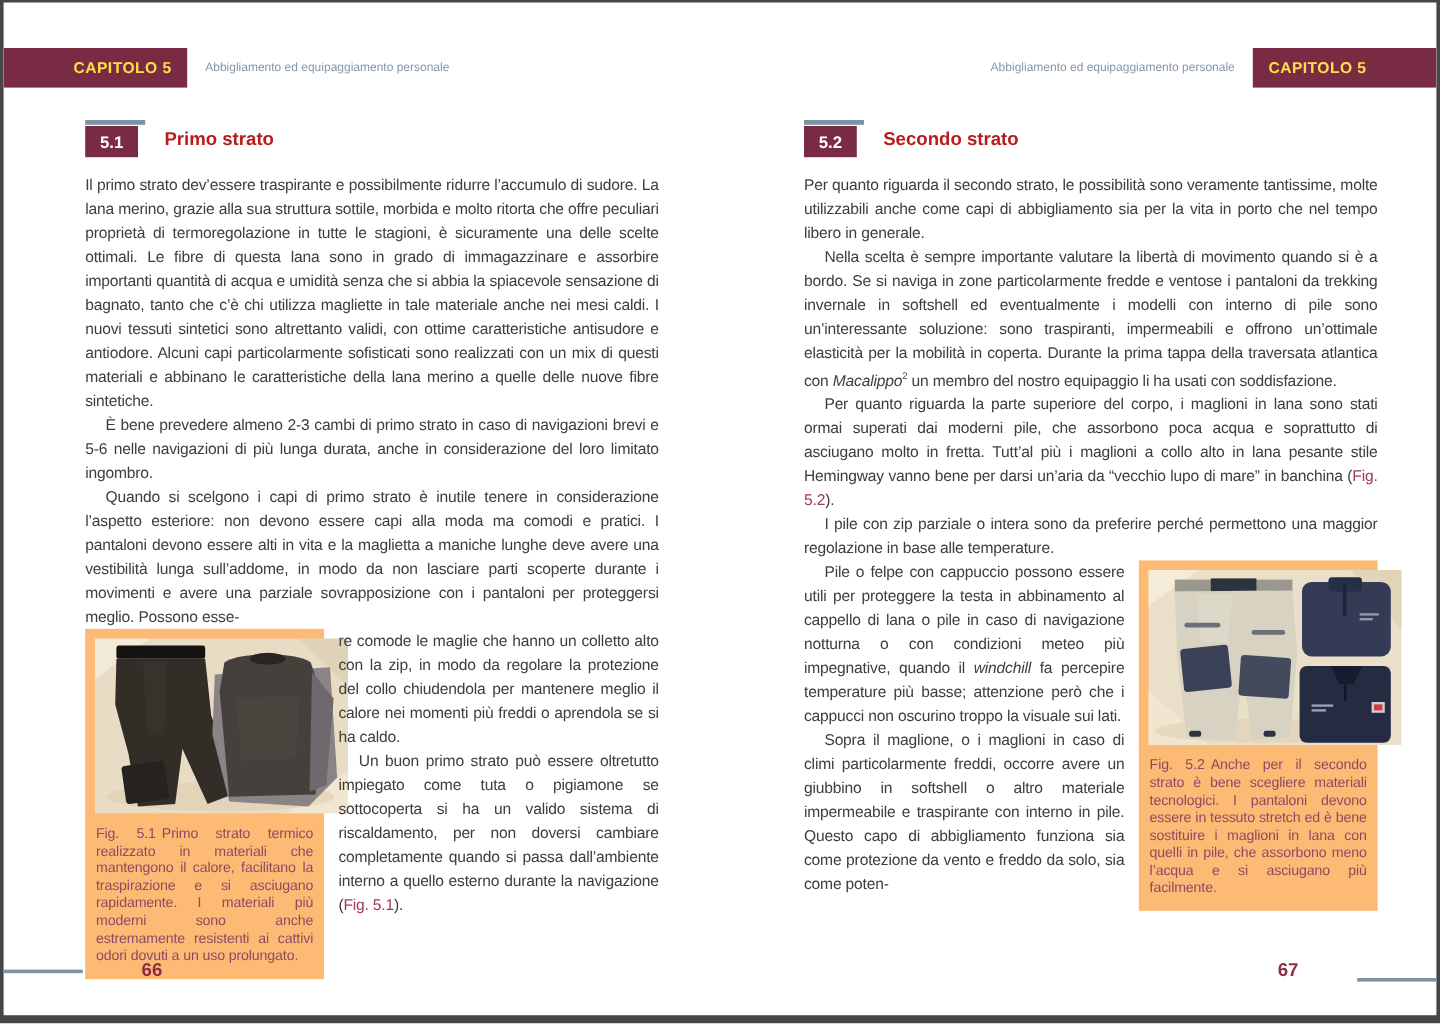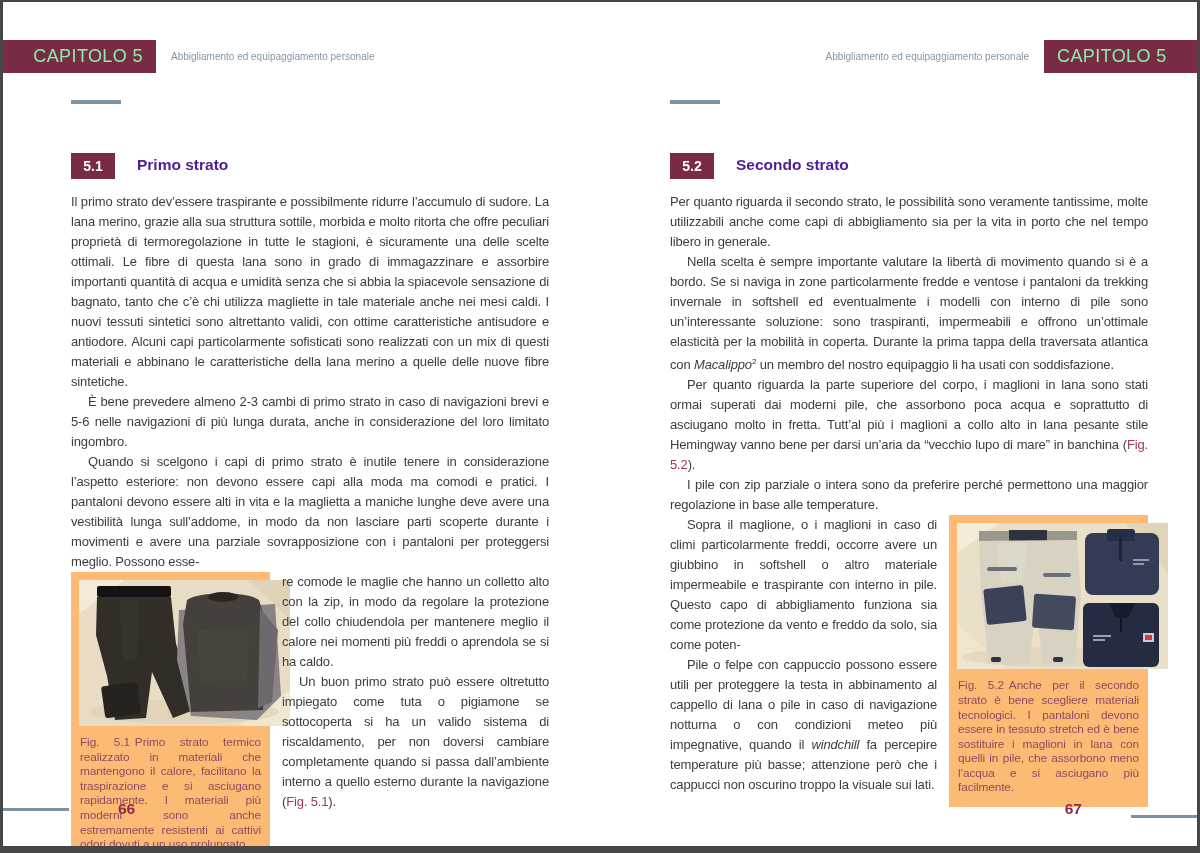--- a/index.html
+++ b/index.html
@@ -16,46 +16,46 @@
     border-right: 3px solid #464646;
     border-bottom: 7px solid #464646;
     overflow: hidden;
   }
 
   
   .chapter-bar { position: absolute; top: 38px; height: 33px; display: flex; align-items: stretch; }
   .chapter-bar.left  { left: 0; }
   .chapter-bar.right { right: 0; flex-direction: row-reverse; }
   .chapter-badge {
-    width: 153px; box-sizing: border-box; background: #7a2b44; color: #86efac;
-    font-weight: normal; font-size: 18px; letter-spacing: 0.4px;
+    width: 153px; box-sizing: border-box; background: #7a2b44; color: #fde047;
+    font-weight: bold; font-size: 13px; letter-spacing: 0.4px;
     display: flex; align-items: center;
   }
   .chapter-bar.left  .chapter-badge { justify-content: flex-end; padding-right: 13px; }
   .chapter-bar.right .chapter-badge { justify-content: flex-start; padding-left: 13px; }
   .running-title {
     color: #8496a5; font-size: 10px; display: flex; align-items: center;
   }
   .chapter-bar.left  .running-title { margin-left: 15px; }
   .chapter-bar.right .running-title { margin-right: 15px; }
 
   
   .page-body { position: absolute; top: 98px; width: 478px; }
   .page-body.left  { left: 68px; }
   .page-body.right { left: 667px; }
 
   .section-heading { display: flex; align-items: flex-end; margin-bottom: 13px; }
-  .section-num-wrap { display: flex; flex-direction: column; gap: 48px; }
+  .section-num-wrap { display: flex; flex-direction: column; }
   .section-accent-bar { width: 50px; height: 4px; background: #7d93a3; margin-bottom: 1px; }
   .section-number-badge {
     width: 44px; height: 26px; background: #7a2b44; color: #ffffff;
     font-weight: bold; font-size: 14px; display: flex; align-items: center; justify-content: center;
   }
   .section-title {
-    margin-left: 16px; color: #4c1d95; font-weight: bold; font-size: 15.5px; padding-bottom: 5px;
+    margin-left: 16px; color: #b91c1c; font-weight: bold; font-size: 15.5px; padding-bottom: 5px;
   }
 
   .body-text p.body-paragraph {
     margin: 0; font-size: 13px; line-height: 20px; letter-spacing: -0.15px;
     color: #3d3d3d; text-align: justify;
   }
   p.body-paragraph.indent { text-indent: 17px; }
 
   .run-i { font-style: italic; }
   .run-sup { font-size: 0.62em; vertical-align: super; }
@@ -168,22 +168,22 @@
 
     <p class="body-paragraph">Per quanto riguarda il secondo strato, le possibilità sono veramente tantissime, molte utilizzabili anche come capi di abbigliamento sia per la vita in porto che nel tempo libero in generale.</p>
         <p class="body-paragraph indent">Nella scelta è sempre importante valutare la libertà di movimento quando si è a bordo. Se si naviga in zone particolarmente fredde e ventose i pantaloni da trekking invernale in softshell ed eventualmente i modelli con interno di pile sono un’interessante soluzione: sono traspiranti, impermeabili e offrono un’ottimale elasticità per la mobilità in coperta. Durante la prima tappa della traversata atlantica con <span class="run-i">Macalippo</span><span class="run-sup">2</span> un membro del nostro equipaggio li ha usati con soddisfazione.</p>
         <p class="body-paragraph indent">Per quanto riguarda la parte superiore del corpo, i maglioni in lana sono stati ormai superati dai moderni pile, che assorbono poca acqua e soprattutto di asciugano molto in fretta. Tutt’al più i maglioni a collo alto in lana pesante stile Hemingway vanno bene per darsi un’aria da “vecchio lupo di mare” in banchina (<span class="run-link">Fig. 5.2</span>).</p>
         <p class="body-paragraph indent">I pile con zip parziale o intera sono da preferire perché permettono una maggior regolazione in base alle temperature.</p>
       </div>
 
     <div class="figure-text-row">
       <div class="side-text body-text">
 
-      <p class="body-paragraph indent">Sopra il maglione, o i maglioni in caso di climi particolarmente freddi, occorre avere un giubbino in softshell o altro materiale impermeabile e traspirante con interno in pile. Questo capo di abbigliamento funziona sia come protezione da vento e freddo da solo, sia come poten-</p>
-          <p class="body-paragraph indent">Pile o felpe con cappuccio possono essere utili per proteggere la testa in abbinamento al cappello di lana o pile in caso di navigazione notturna o con condizioni meteo più impegnative, quando il <span class="run-i">windchill</span> fa percepire temperature più basse; attenzione però che i cappucci non oscurino troppo la visuale sui lati.</p>
+      <p class="body-paragraph indent">Pile o felpe con cappuccio possono essere utili per proteggere la testa in abbinamento al cappello di lana o pile in caso di navigazione notturna o con condizioni meteo più impegnative, quando il <span class="run-i">windchill</span> fa percepire temperature più basse; attenzione però che i cappucci non oscurino troppo la visuale sui lati.</p>
+          <p class="body-paragraph indent">Sopra il maglione, o i maglioni in caso di climi particolarmente freddi, occorre avere un giubbino in softshell o altro materiale impermeabile e traspirante con interno in pile. Questo capo di abbigliamento funziona sia come protezione da vento e freddo da solo, sia come poten-</p>
         </div>
       <div class="figure-block">
         <svg class="figure-photo" viewBox="0 0 211 146" preserveAspectRatio="none" aria-hidden="true">
           <rect x="0" y="0" width="211" height="146" fill="#eadfc9"></rect>
           <polygon points="0,0 42,0 0,30" fill="#f4ecd9"></polygon>
           <polygon points="0,146 0,100 50,146" fill="#f0e5cf"></polygon>
           <polygon points="211,0 211,50 168,0" fill="#e2d4b9"></polygon>
           <ellipse cx="100" cy="134" rx="95" ry="10" fill="#dccdb0" opacity="0.5"></ellipse>
 
           <rect x="22" y="8" width="98" height="10" fill="#9a988e"></rect>

